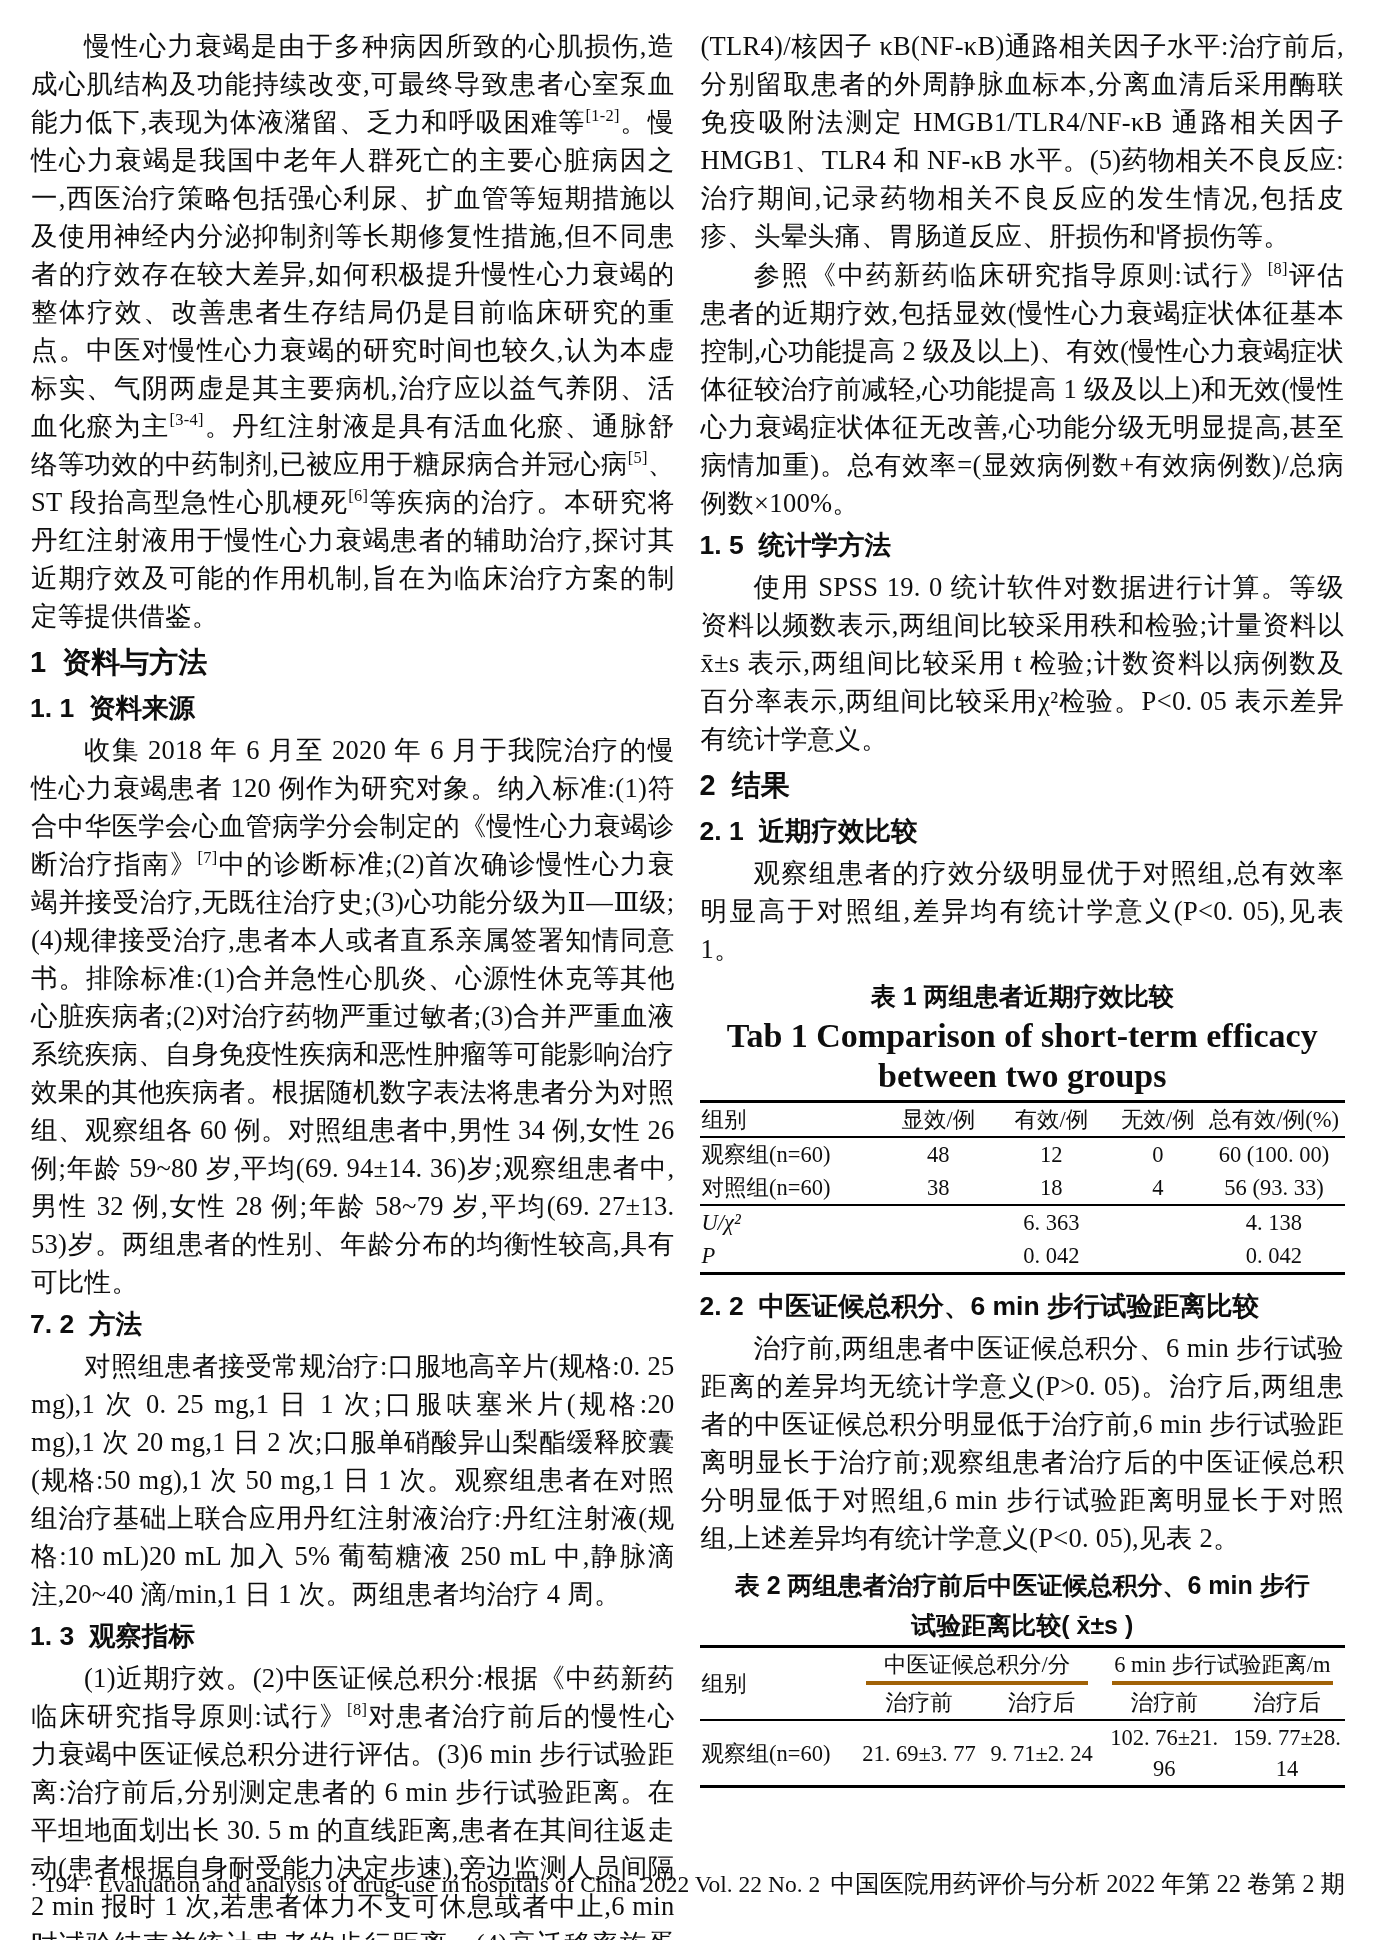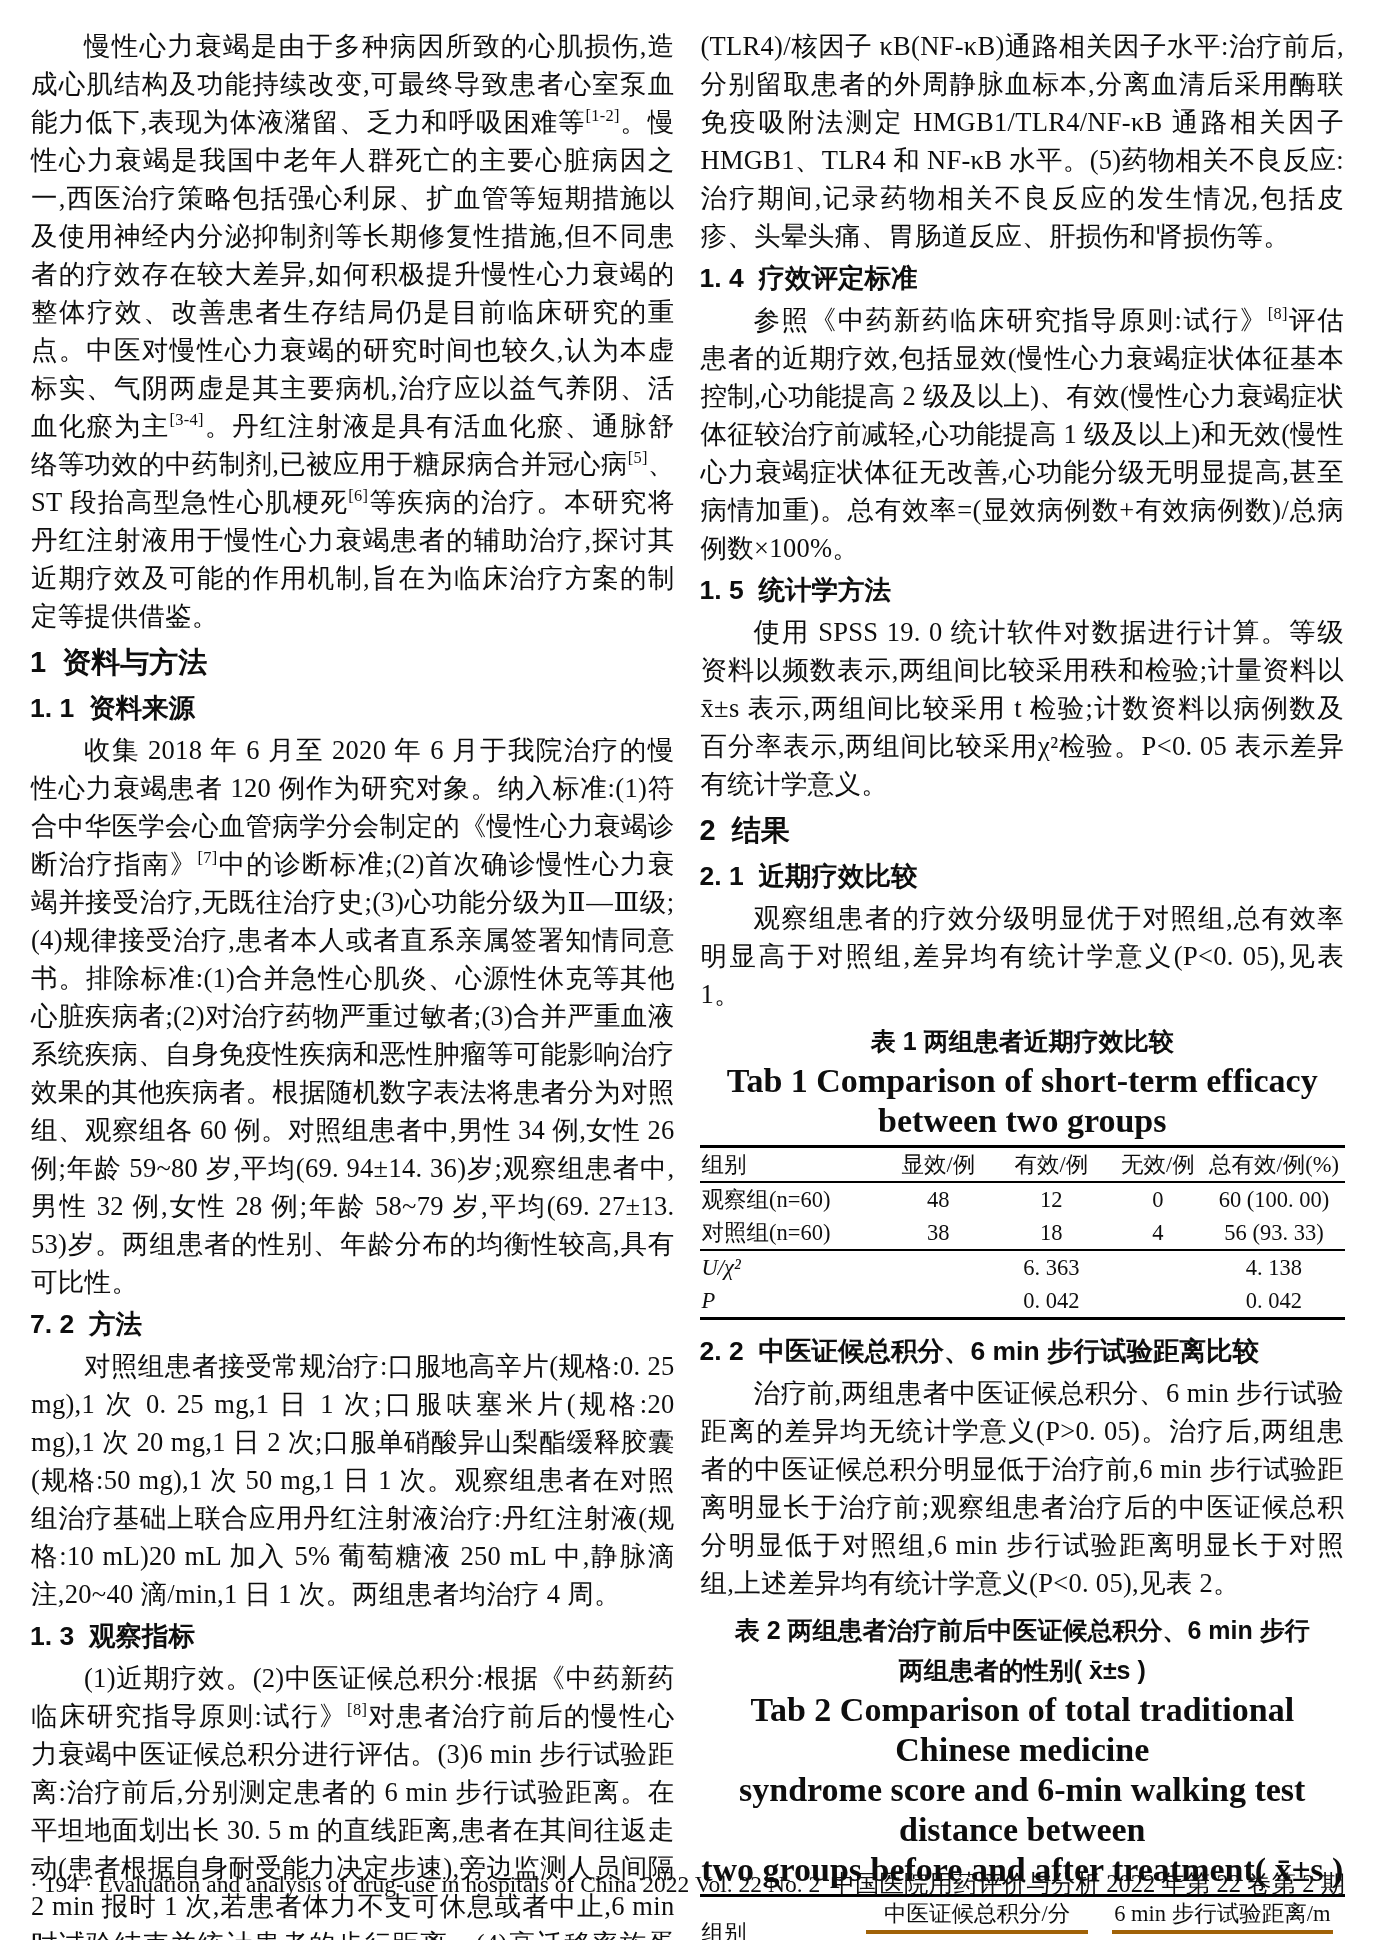--- a/index.html
+++ b/index.html
@@ -111,21 +111,20 @@
       <div class="h2">7. 2  方法</div>
       <p class="body">对照组患者接受常规治疗:口服地高辛片(规格:0. 25 mg),1 次 0. 25 mg,1 日 1 次;口服呋塞米片(规格:20 mg),1 次 20 mg,1 日 2 次;口服单硝酸异山梨酯缓释胶囊(规格:50 mg),1 次 50 mg,1 日 1 次。观察组患者在对照组治疗基础上联合应用丹红注射液治疗:丹红注射液(规格:10 mL)20 mL 加入 5% 葡萄糖液 250 mL 中,静脉滴注,20~40 滴/min,1 日 1 次。两组患者均治疗 4 周。</p>
 
       <div class="h2">1. 3  观察指标</div>
       <p class="body">(1)近期疗效。(2)中医证候总积分:根据《中药新药临床研究指导原则:试行》<sup>[8]</sup>对患者治疗前后的慢性心力衰竭中医证候总积分进行评估。(3)6 min 步行试验距离:治疗前后,分别测定患者的 6 min 步行试验距离。在平坦地面划出长 30. 5 m 的直线距离,患者在其间往返走动(患者根据自身耐受能力决定步速),旁边监测人员间隔 2 min 报时 1 次,若患者体力不支可休息或者中止,6 min 时试验结束并统计患者的步行距离。(4)高迁移率族蛋白 1(HMGB1)/Toll 样受体 4</p>
     </div>
 
     <div class="col">
       <p class="body noindent">(TLR4)/核因子 κB(NF-κB)通路相关因子水平:治疗前后,分别留取患者的外周静脉血标本,分离血清后采用酶联免疫吸附法测定 HMGB1/TLR4/NF-κB 通路相关因子 HMGB1、TLR4 和 NF-κB 水平。(5)药物相关不良反应:治疗期间,记录药物相关不良反应的发生情况,包括皮疹、头晕头痛、胃肠道反应、肝损伤和肾损伤等。</p>
 
-      <div class="h2">1. 4  疗效评定标准</div>
       <p class="body">参照《中药新药临床研究指导原则:试行》<sup>[8]</sup>评估患者的近期疗效,包括显效(慢性心力衰竭症状体征基本控制,心功能提高 2 级及以上)、有效(慢性心力衰竭症状体征较治疗前减轻,心功能提高 1 级及以上)和无效(慢性心力衰竭症状体征无改善,心功能分级无明显提高,甚至病情加重)。总有效率=(显效病例数+有效病例数)/总病例数×100%。</p>
 
       <div class="h2">1. 5  统计学方法</div>
       <p class="body">使用 SPSS 19. 0 统计软件对数据进行计算。等级资料以频数表示,两组间比较采用秩和检验;计量资料以 x̄±s 表示,两组间比较采用 t 检验;计数资料以病例数及百分率表示,两组间比较采用χ²检验。P&lt;0. 05 表示差异有统计学意义。</p>
 
       <div class="h1">2  结果</div>
 
       <div class="h2">2. 1  近期疗效比较</div>
       <p class="body">观察组患者的疗效分级明显优于对照组,总有效率明显高于对照组,差异均有统计学意义(P&lt;0. 05),见表 1。</p>
 
@@ -181,26 +180,21 @@
         </tbody>
       </table>
 
       <div class="sp8"></div>
 
       <div class="h2">2. 2  中医证候总积分、6 min 步行试验距离比较</div>
       <p class="body">治疗前,两组患者中医证候总积分、6 min 步行试验距离的差异均无统计学意义(P&gt;0. 05)。治疗后,两组患者的中医证候总积分明显低于治疗前,6 min 步行试验距离明显长于治疗前;观察组患者治疗后的中医证候总积分明显低于对照组,6 min 步行试验距离明显长于对照组,上述差异均有统计学意义(P&lt;0. 05),见表 2。</p>
 
       <div class="cap-cn">
         <div>表 2  两组患者治疗前后中医证候总积分、6 min 步行</div>
-        <div>两组患者的性别( x̄±s )</div>
-      </div>
-      <div class="cap-en">
-        <div>Tab 2  Comparison of total traditional Chinese medicine</div>
-        <div>syndrome score and 6-min walking test distance between</div>
-        <div>two groups before and after treatment( x̄±s )</div>
+        <div>试验距离比较( x̄±s )</div>
       </div>
 
       <table class="datatable">
         <colgroup>
           <col style="width:24%">
             <col style="width:20%">
             <col style="width:18%">
           <col style="width:20%">
             <col style="width:18%">
         </colgroup>

